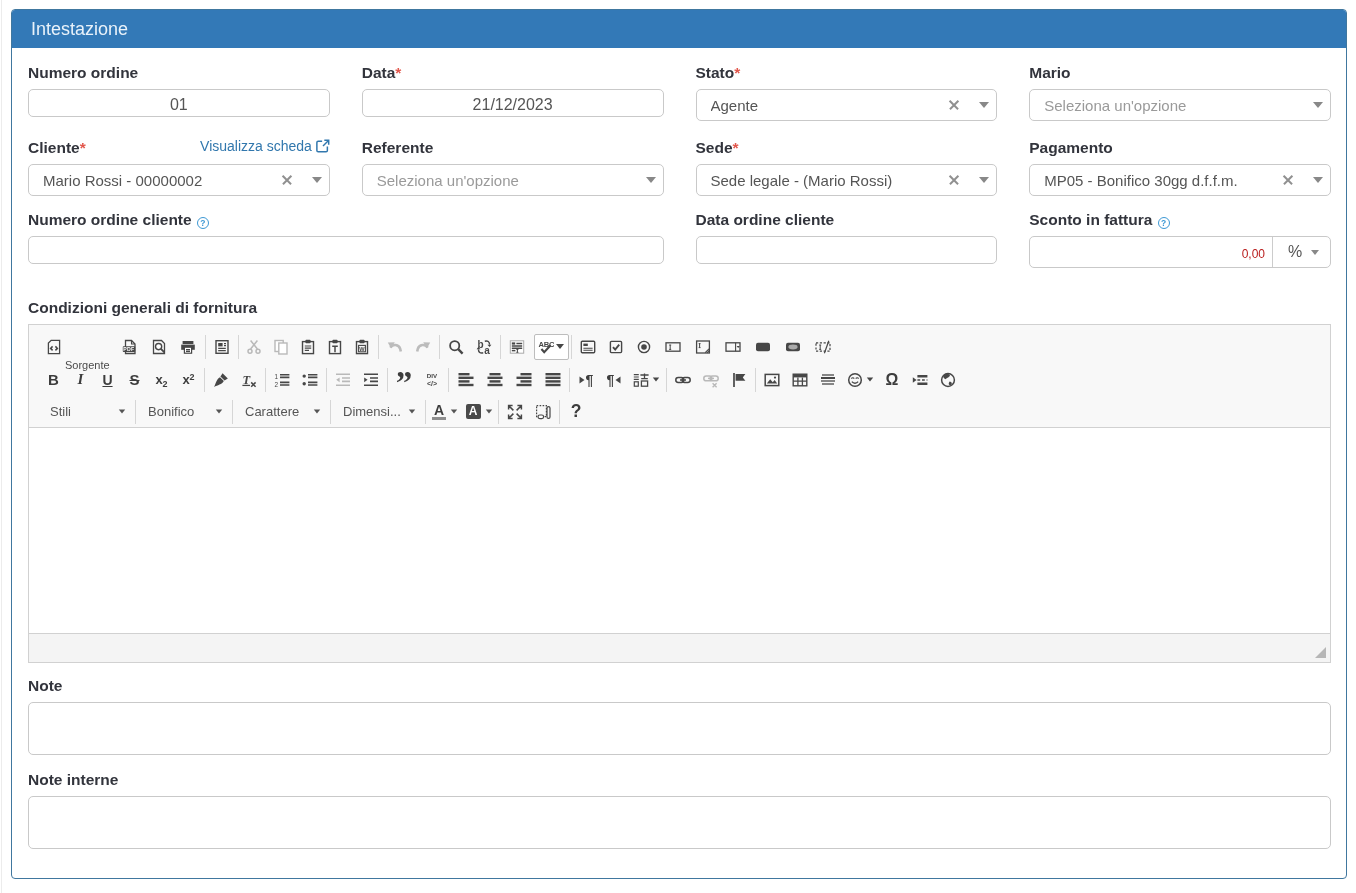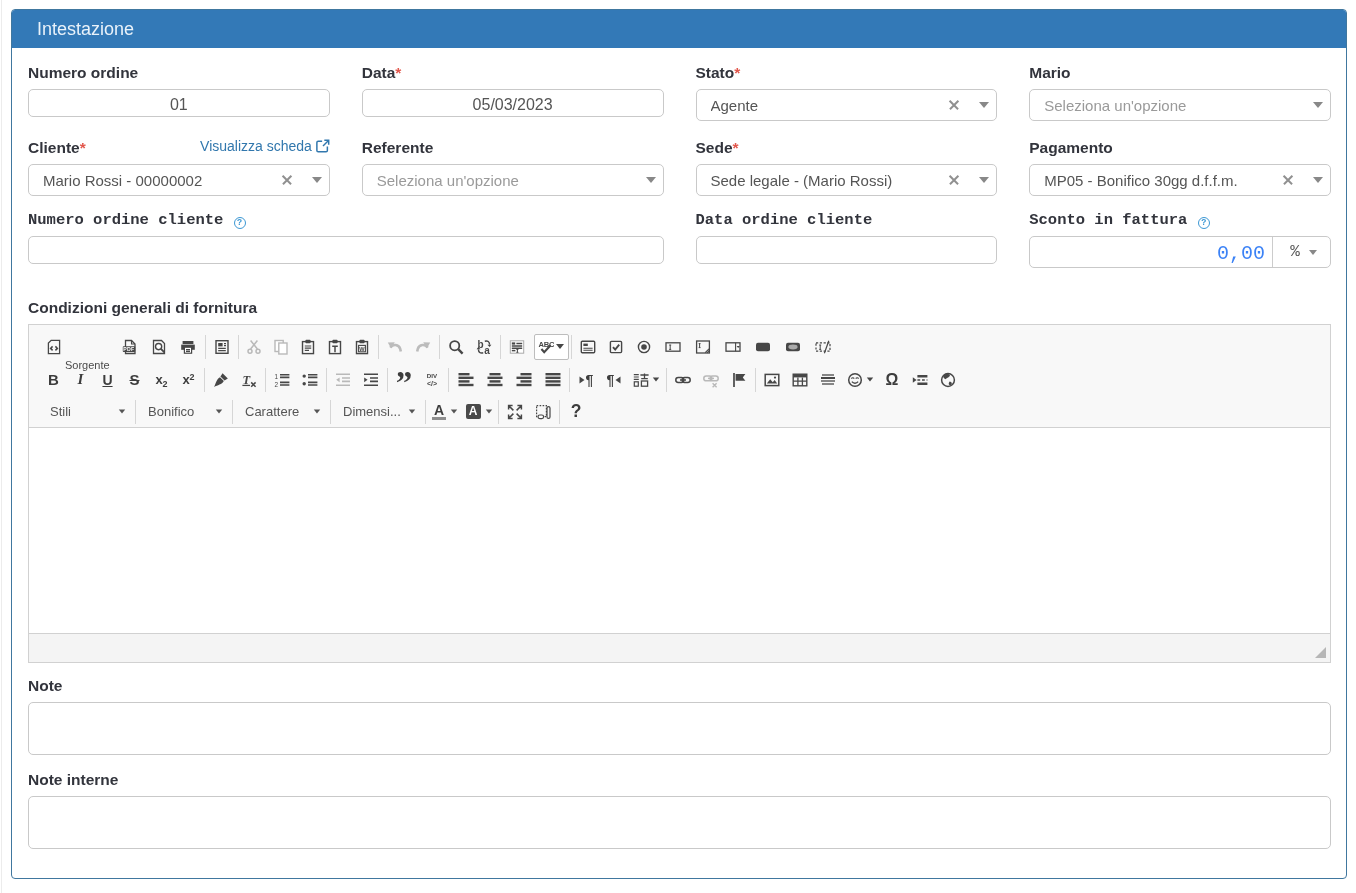--- a/index.html
+++ b/index.html
@@ -1,43 +1,43 @@
 <!DOCTYPE html>
 <html><head>
 <meta charset="utf-8">
 <style>
 html,body{margin:0;padding:0;background:#fff;}
 body{font-family:"Liberation Sans",sans-serif;width:1356px;height:893px;position:relative;overflow:hidden;}
 .edgeline{position:absolute;left:1px;top:0;height:893px;width:1px;background:#ececec;}
 .card{position:absolute;left:11px;top:9px;width:1336px;border:1.4px solid #40779f;border-radius:4px;background:#fff;box-sizing:border-box;}
-.card-header{background:#3379b7;color:#e9f2fa;font-size:18px;height:38px;line-height:38px;padding:0 25px;border-radius:3px 3px 0 0;}
+.card-header{background:#3379b7;color:#e9f2fa;font-size:18px;height:38px;line-height:38px;padding:0 19px;border-radius:3px 3px 0 0;}
 .card-body{padding:15px 15px 29px 16px;}
 .grid{display:grid;grid-template-columns:1fr 1fr 1fr 1fr;column-gap:32px;}
 .span2{grid-column:span 2;}
 .fg{margin-bottom:17px;}
 .fg.r2{margin-bottom:14px;}
-.fg.r3{margin-bottom:0;font-family:Liberation Mono, monospace;}
+.fg.r3{margin-bottom:0;}
 .lbl{display:block;font-size:15.5px;font-weight:bold;color:#32343c;line-height:20px;margin-bottom:6px;white-space:nowrap;}
 .lblrow{display:flex;justify-content:space-between;align-items:flex-start;margin-bottom:6px;}
 .lblrow .lbl{margin-bottom:0;}
 .req{color:#e2574c;}
 .inp{height:28px;border:1px solid #c9c9c9;border-radius:5px;box-sizing:border-box;font-size:16px;color:#555;display:flex;align-items:center;background:#fff;padding:3px 12px 0;}
 .ctr{justify-content:center;}
 .sel{height:32px;border:1px solid #c9c9c9;border-radius:5px;box-sizing:border-box;font-size:15px;color:#555;display:flex;align-items:center;background:#fff;padding:0 7px 0 14px;position:relative;}
 .sel .ph{color:#9a9a9a;}
 .sel .stext{flex:1;overflow:hidden;white-space:nowrap;}
 .xicon{width:12px;height:12px;margin-right:19px;position:relative;flex:none;}
 .xicon:before,.xicon:after{content:"";position:absolute;left:0;top:5.2px;width:12px;height:1.5px;background:#909090;}
 .xicon:before{transform:rotate(45deg);}
 .xicon:after{transform:rotate(-45deg);}
 .caret{width:0;height:0;border-left:5px solid transparent;border-right:5px solid transparent;border-top:6px solid #888;flex:none;}
 .link{font-size:14px;color:#3177ad;line-height:17px;}
 .qi{display:inline-block;width:10px;height:10px;border-radius:50%;border:1.3px solid #3d98d4;color:#3d98d4;font-size:8.5px;line-height:10.5px;text-align:center;font-weight:bold;vertical-align:-1px;margin-left:1px;letter-spacing:0;}
 .igroup{display:flex;height:32px;border:1px solid #c9c9c9;border-radius:5px;box-sizing:border-box;background:#fff;}
-.igroup .num{flex:1;display:flex;align-items:center;justify-content:flex-end;font-size:20px;color:#3b82f6;padding:3px 7px 0 0;}
+.igroup .num{flex:1;display:flex;align-items:center;justify-content:flex-end;font-size:12px;color:#b91c1c;padding:3px 7px 0 0;}
 .igroup .pct{width:58px;border-left:1px solid #ccc;display:flex;align-items:center;justify-content:center;gap:9px;font-size:16px;color:#555;padding-left:4px;box-sizing:border-box;}
 .ta{height:53px;border:1px solid #c9c9c9;border-radius:5px;box-sizing:border-box;background:#fff;margin-bottom:15px;}
 
 .editor{border:1px solid #d1d1d1;background:#fff;margin-bottom:13px;}
 .toolbar{background:#f8f8f8;border-bottom:1px solid #d1d1d1;padding:5px 0 0 11px;}
 .trow{height:33px;display:flex;align-items:center;}
 .trow.c{height:31px;}
 .btn{width:28px;height:26px;display:flex;align-items:center;justify-content:center;flex:none;}
 .sep{width:1px;height:24px;background:#d6d6d6;margin:0 2px;flex:none;}
 .srcbtn{display:flex;align-items:center;height:26px;padding:0 6px;gap:3px;flex:none;}
@@ -73,21 +73,21 @@
 <div class="card">
   <div class="card-header">Intestazione</div>
   <div class="card-body">
     <div class="grid">
       <div class="fg r1">
         <span class="lbl">Numero ordine</span>
         <div class="inp ctr">01</div>
       </div>
       <div class="fg r1">
         <span class="lbl">Data<span class="req">*</span></span>
-        <div class="inp ctr">05/03/2023</div>
+        <div class="inp ctr">21/12/2023</div>
       </div>
       <div class="fg r1">
         <span class="lbl">Stato<span class="req">*</span></span>
         <div class="sel">
             <span class="stext">Agente</span>
             <span class="xicon"></span>
             <span class="caret"></span>
           </div>
       </div>
       <div class="fg r1">

